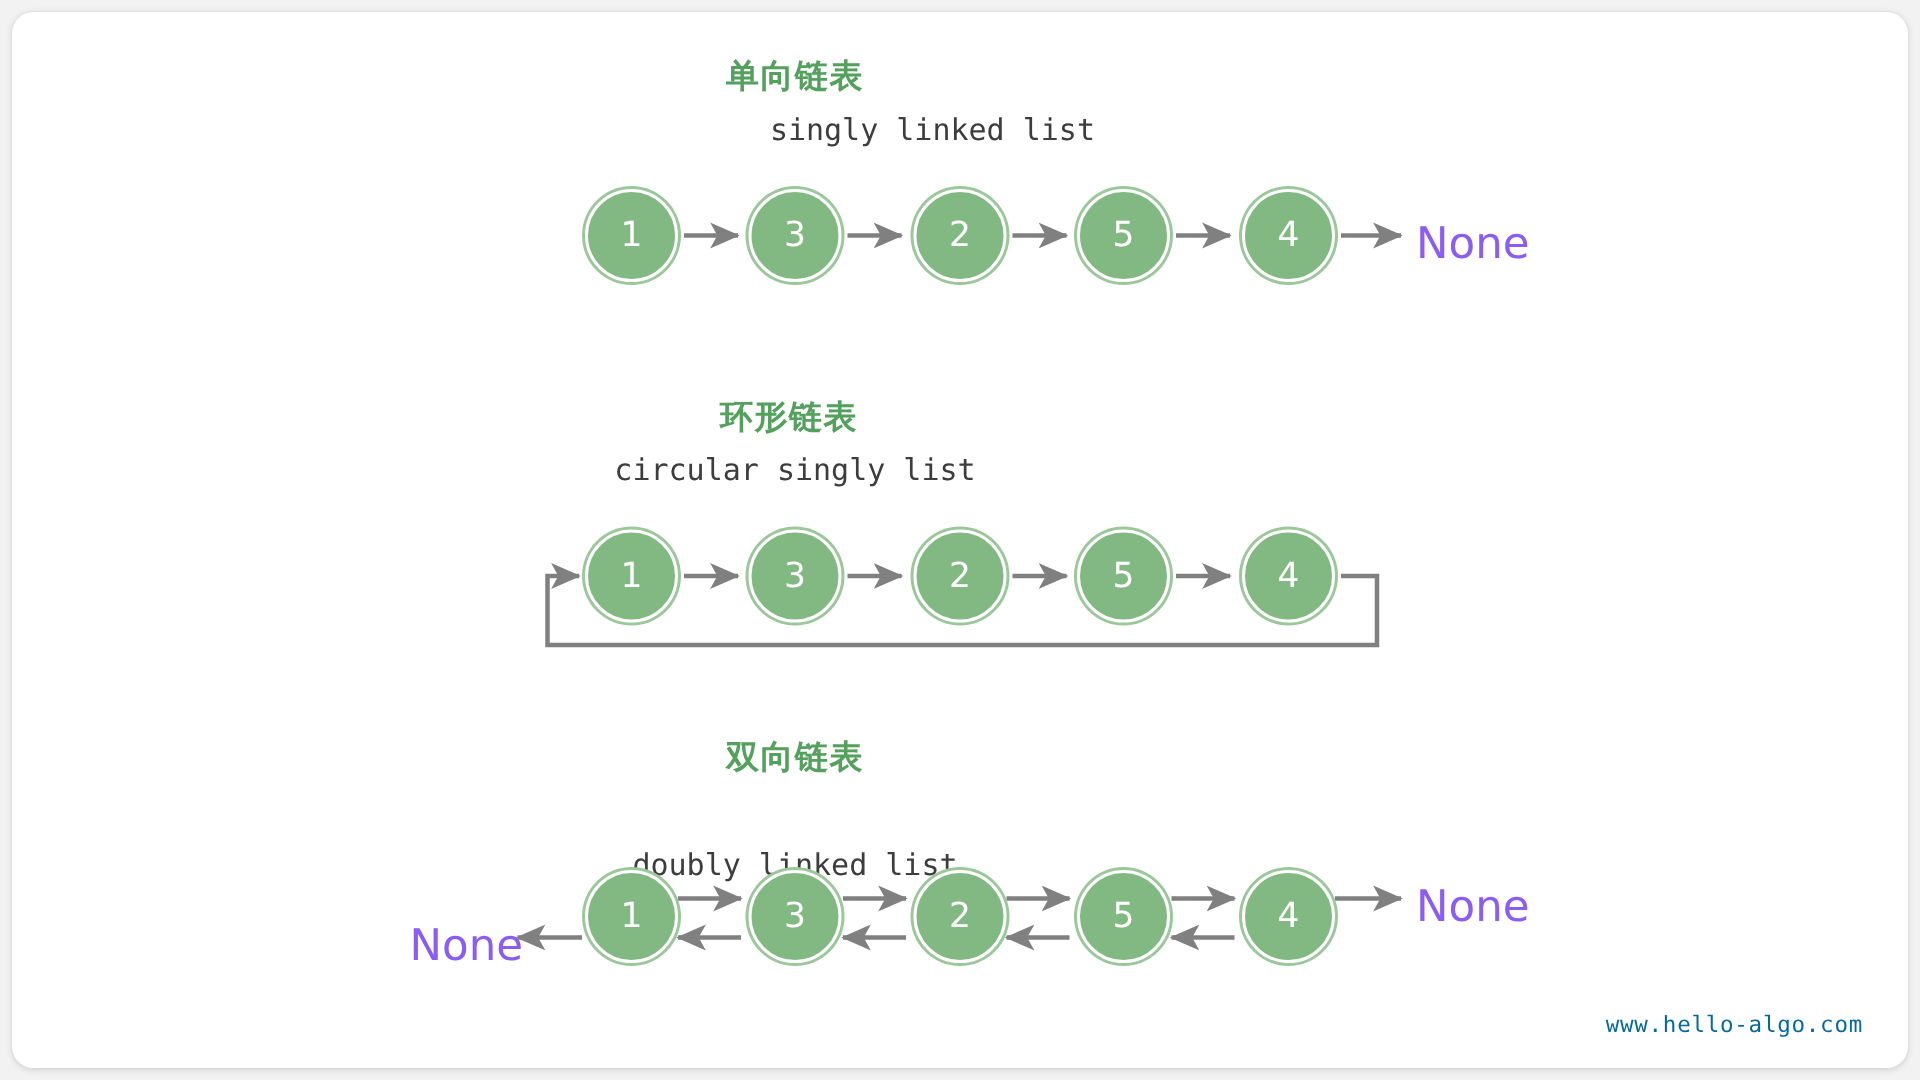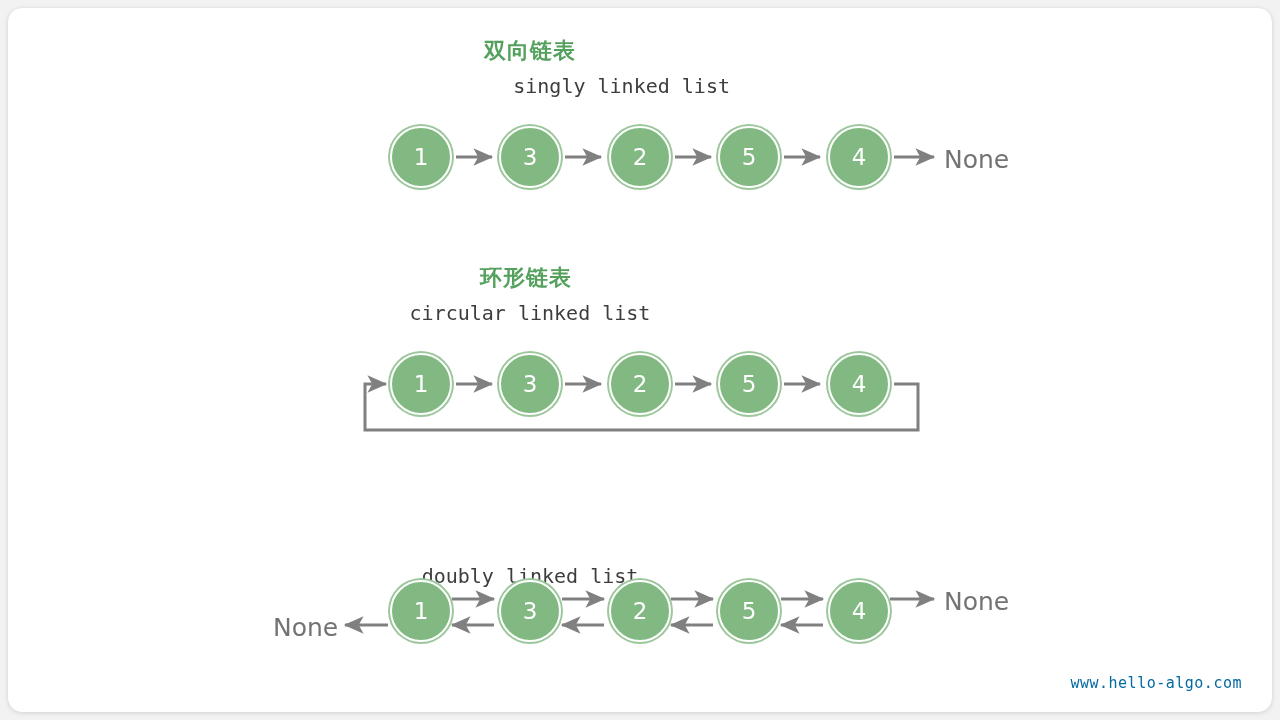--- a/index.html
+++ b/index.html
@@ -65,23 +65,23 @@
     display: flex;
     align-items: center;
     justify-content: center;
     color: #ffffff;
     font-family: "DejaVu Sans", sans-serif;
     font-size: 23px;
     line-height: 1;
   }
   .none-label {
     position: absolute;
-    color: #737373;
+    color: #8b5cf6;
     font-family: "DejaVu Sans", sans-serif;
-    font-size: 25px;
+    font-size: 29px;
     white-space: nowrap;
   }
   .watermark {
     position: absolute;
     right: 38px;
     bottom: 28px;
     color: #0369a1;
     font-family: "DejaVu Sans Mono", monospace;
     font-size: 15px;
     letter-spacing: 0.5px;
@@ -135,39 +135,40 @@
       <line x1="494" y1="625" x2="452" y2="625"></line>
       <line x1="604" y1="625" x2="562" y2="625"></line>
       <line x1="713" y1="625" x2="671" y2="625"></line>
       <line x1="823" y1="625" x2="781" y2="625"></line>
       <line x1="388" y1="625" x2="345" y2="625"></line>
     </g>
   </svg>
 
   <div class="stage">
 
-    <div class="section-title" style="left:330px; top:36px; width:400px;">双向链表</div>
+    <div class="section-title" style="left:330px; top:36px; width:400px;">单向链表</div>
     <div class="section-sub" style="left:330px; top:74px; width:400px;text-align:right;">singly linked list</div>
 
     <div class="node" style="left:390px; top:126px;">1</div>
     <div class="node" style="left:499px; top:126px;">3</div>
     <div class="node" style="left:609px; top:126px;">2</div>
     <div class="node" style="left:718px; top:126px;">5</div>
     <div class="node" style="left:828px; top:126px;">4</div>
     <div class="none-label" style="left:944px; top:145px;">None</div>
 
     <div class="section-title" style="left:326px; top:263px; width:400px;">环形链表</div>
-    <div class="section-sub" style="left:330px; top:301px; width:400px;">circular linked list</div>
+    <div class="section-sub" style="left:330px; top:301px; width:400px;">circular singly list</div>
 
     <div class="node" style="left:390px; top:353px;">1</div>
     <div class="node" style="left:499px; top:353px;">3</div>
     <div class="node" style="left:609px; top:353px;">2</div>
     <div class="node" style="left:718px; top:353px;">5</div>
     <div class="node" style="left:828px; top:353px;">4</div>
 
+    <div class="section-title" style="left:330px; top:490px; width:400px;">双向链表</div>
     <div class="section-sub" style="left:330px; top:528px; width:400px;margin-top:36px;">doubly linked list</div>
 
     <div class="node" style="left:390px; top:580px;">1</div>
     <div class="node" style="left:499px; top:580px;">3</div>
     <div class="node" style="left:609px; top:580px;">2</div>
     <div class="node" style="left:718px; top:580px;">5</div>
     <div class="node" style="left:828px; top:580px;">4</div>
 
     <div class="none-label" style="left:273px; top:613px;">None</div>
     <div class="none-label" style="left:944px; top:587px;">None</div>

